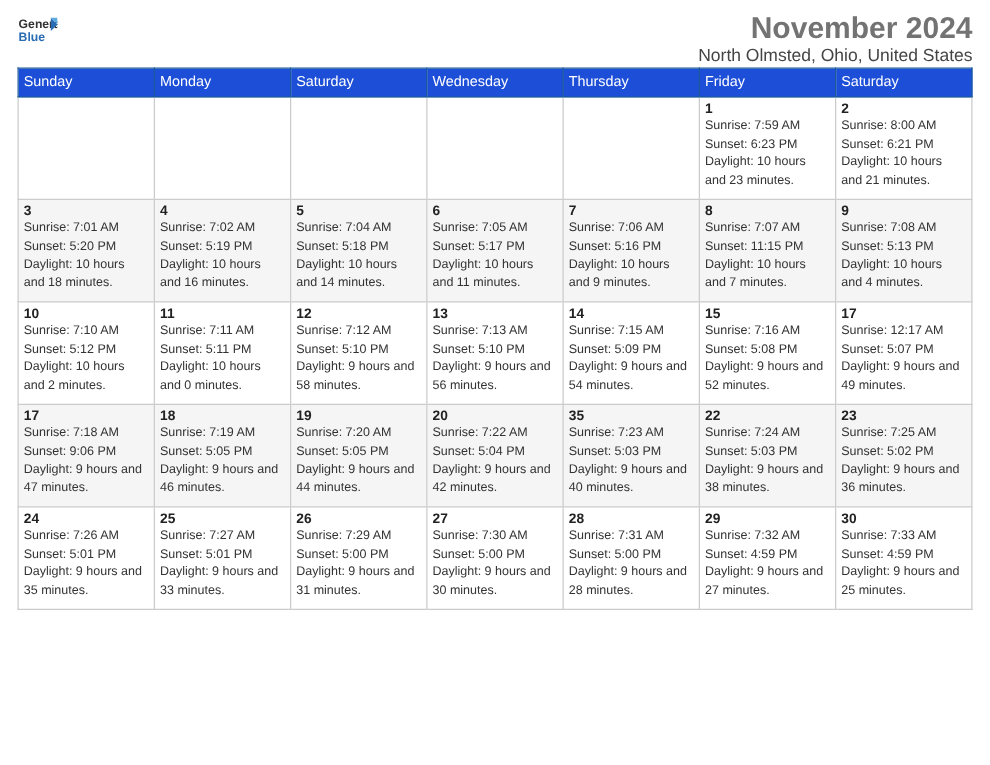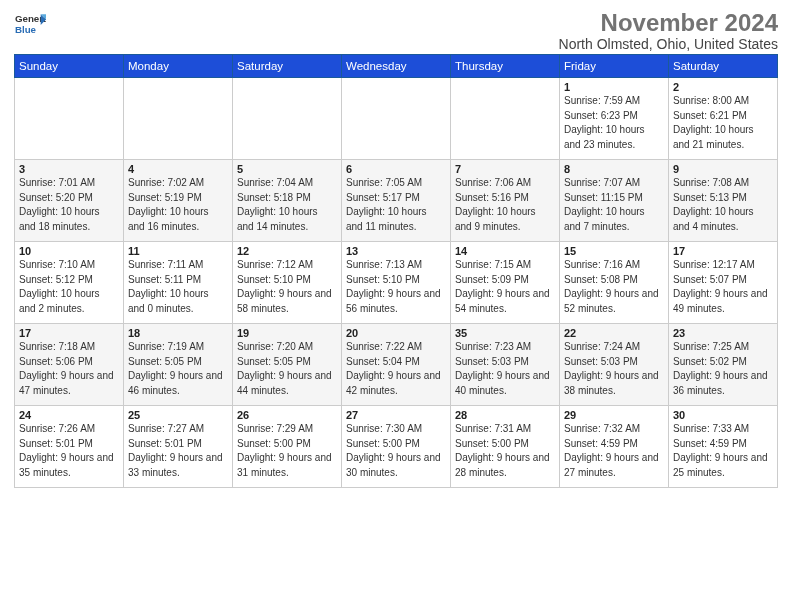--- a/index.html
+++ b/index.html
@@ -235,21 +235,21 @@
             <div class="day-info">Sunrise: 12:17 AM
 Sunset: 5:07 PM
 Daylight: 9 hours
 and 49 minutes.</div>
           </td>
         </tr>
         <tr>
           <td>
             <span class="day-number">17</span>
             <div class="day-info">Sunrise: 7:18 AM
-Sunset: 5:06 PM
+Sunset: 9:06 PM
 Daylight: 9 hours
 and 47 minutes.</div>
           </td>
           <td>
             <span class="day-number">18</span>
             <div class="day-info">Sunrise: 7:19 AM
 Sunset: 5:05 PM
 Daylight: 9 hours
 and 46 minutes.</div>
           </td>

